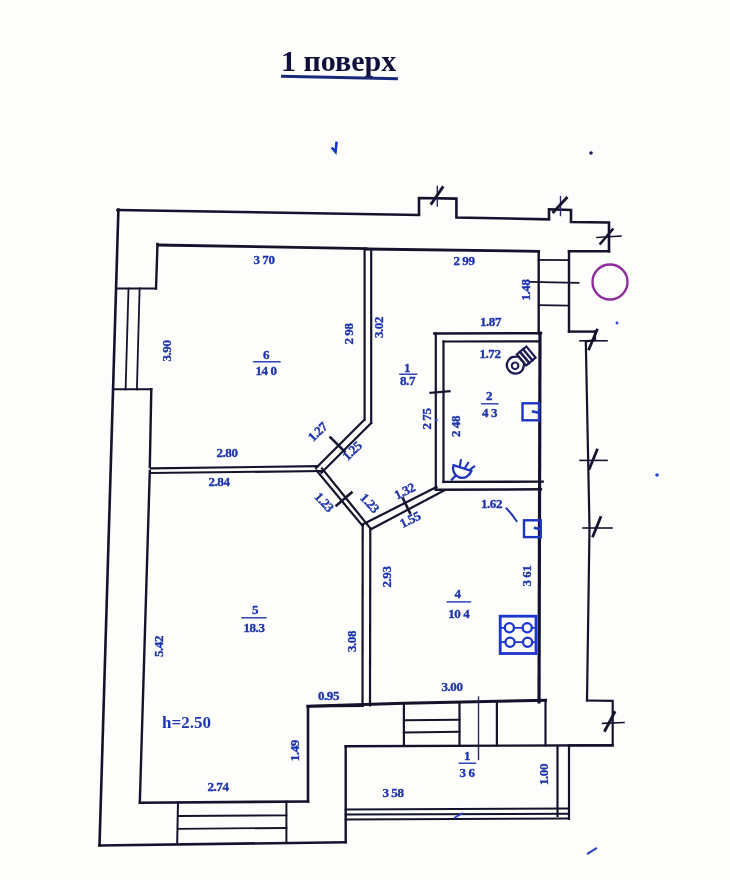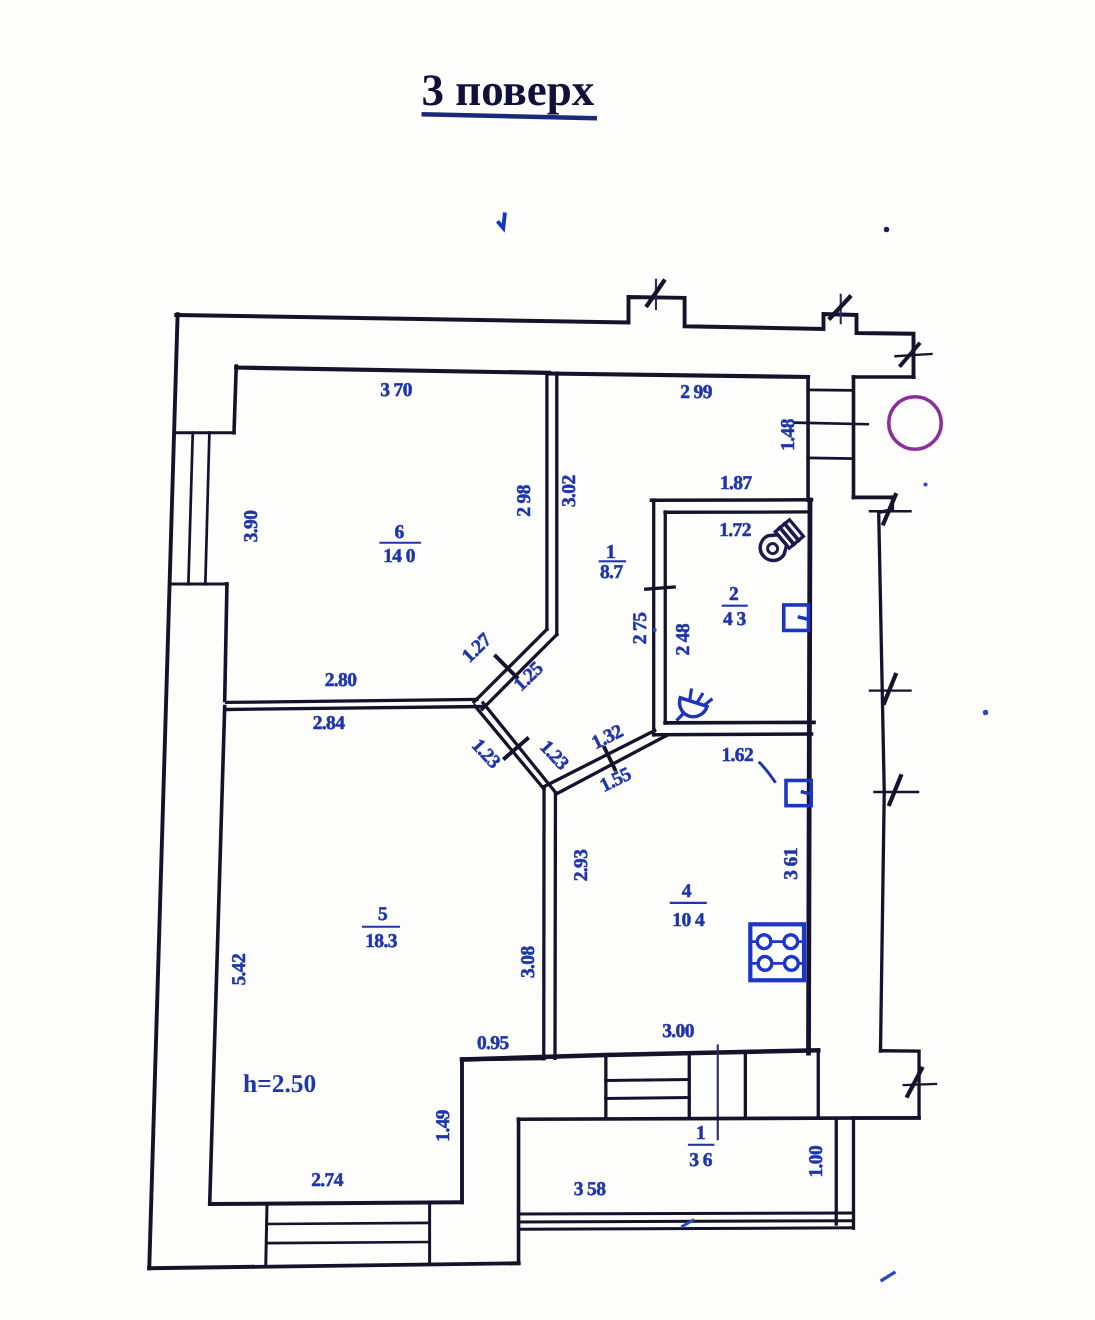--- a/index.html
+++ b/index.html
@@ -8,21 +8,21 @@
   svg{position:absolute;left:0;top:0;}
   .dim{fill:#1e34ab;stroke:#1e34ab;stroke-width:0.35;font-family:"Liberation Serif",serif;font-weight:bold;font-size:13px;letter-spacing:-0.4px;}
   .dimbar{stroke:#2036ad;stroke-width:1.4;}
 </style>
 </head>
 <body>
 <div class="page">
 
 <div style="position:absolute;left:281px;top:44px;width:160px;color:#10103a;
      font-family:'Liberation Serif',serif;font-weight:bold;font-size:30px;
-     letter-spacing:0px;">3 поверх</div>
+     letter-spacing:0px;">1 поверх</div>
 
 <div style="position:absolute;left:281px;top:75.5px;width:117px;height:2.5px;background:#1a2a7a;transform:rotate(1.3deg);"></div>
 
 <svg width="730" height="880" viewBox="0 0 730 880" fill="none" stroke-linecap="square">
 
 <path d="M118.4 209.5 L99.5 845.5" stroke="#13132c" stroke-width="2.6"></path>
 
 <path d="M117.5 210 L419 215 L419 198 L456.4 198.6 L456.4 217.5 L549 219.3 L549 209.3 L571 210 L571 222 L609 222.5 L609 251.3" stroke="#13132c" stroke-width="2.6"></path>
 
 <g>

